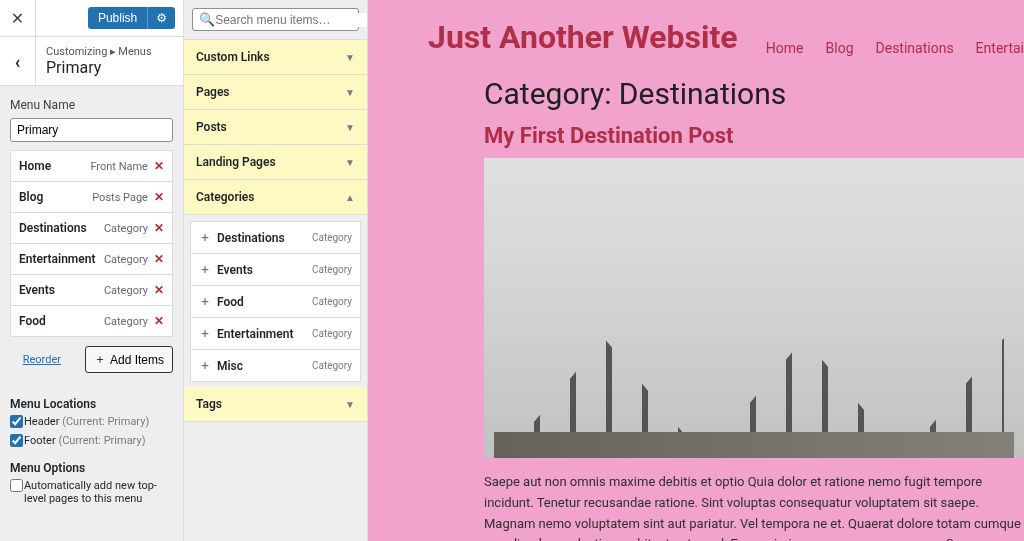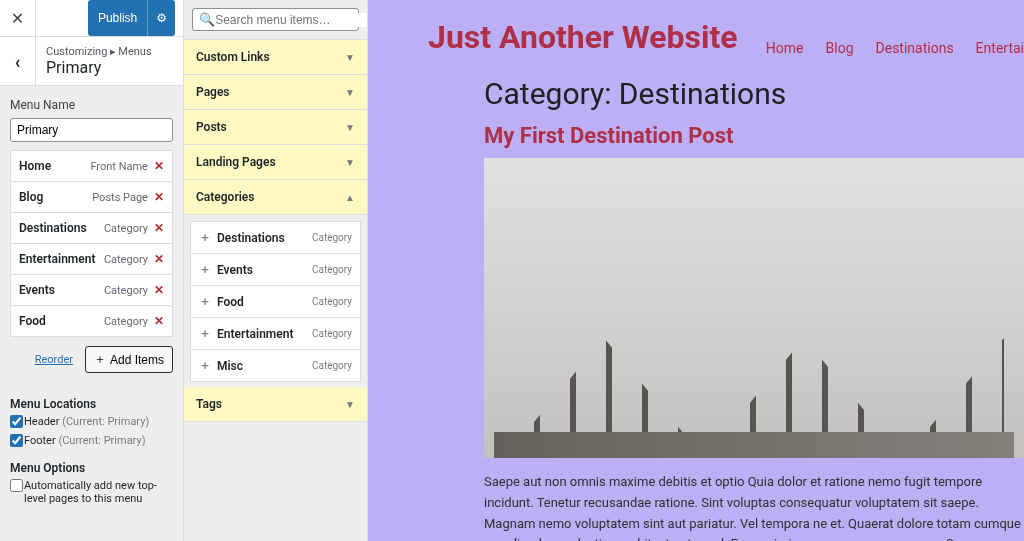--- a/index.html
+++ b/index.html
@@ -1,37 +1,37 @@
 <!DOCTYPE html>
 <html><head>
 <meta charset="utf-8">
 <style>
 *{box-sizing:border-box;margin:0;padding:0}
 body{font-family:-apple-system,BlinkMacSystemFont,"Segoe UI",Roboto,sans-serif;font-size:13px;color:#1d2327;background:#f0f0f1;width:1024px;height:541px;overflow:hidden;position:relative}
 .app{display:flex;width:100%;height:100%}
 .panel{width:188px;height:100%;background:#eee;border-right:1px solid #ddd;display:flex;flex-direction:column;overflow-y:auto}
 .panel-header{display:flex;border-bottom:1px solid #ddd;background:#fff}
 .close-btn{width:36px;height:36px;display:flex;align-items:center;justify-content:center;border-right:1px solid #ddd;cursor:pointer;font-size:16px;color:#3c434a}
-.header-right{flex:1;display:flex;justify-content:flex-end;padding:0 8px}
+.header-right{flex:1;display:flex;justify-content:flex-end;align-items:center;padding:0 8px}
 .publish-btn{background:#2271b1;color:#fff;border:none;padding:4px 10px;font-size:12px;border-radius:3px 0 0 3px;cursor:pointer}
 .gear-btn{background:#2271b1;color:#fff;border:none;padding:4px 8px;font-size:12px;border-radius:0 3px 3px 0;border-left:1px solid rgba(255,255,255,0.3);cursor:pointer}
 .section-title{display:flex;border-bottom:1px solid #ddd;background:#fff}
 .back-btn{width:36px;display:flex;align-items:center;justify-content:center;border-right:1px solid #ddd;cursor:pointer;font-size:18px;color:#1d2327;font-weight:bold}
 .title-text{padding:8px 10px;font-size:11px;color:#50575e}
 .title-text .primary{font-size:16px;font-weight:400;color:#1d2327}
 .body{padding:12px 10px 10px 10px}
 .field-label{font-size:12px;color:#3c434a;margin-bottom:6px}
 .text-input{width:100%;padding:4px 6px;border:1px solid #8c8f94;border-radius:3px;font-size:12px;background:#fff}
 .menu-items{margin-top:8px}
 .menu-item{display:flex;justify-content:space-between;align-items:center;background:#fff;border:1px solid #dcdcde;padding:8px;margin-bottom:-1px;font-size:12px}
 .menu-item .name{font-weight:600;color:#1d2327}
 .menu-item .right{display:flex;align-items:center;gap:6px}
 .menu-item .type{font-size:11px;color:#646970}
 .menu-item .remove{color:#b32d2e;font-weight:bold;cursor:pointer}
-.reorder-row{display:flex;justify-content:flex-end;align-items:center;gap:12px;padding:10px 0}
+.reorder-row{display:flex;justify-content:flex-end;align-items:center;gap:24px;padding:10px 0}
 .reorder{color:#2271b1;text-decoration:underline;font-size:11px;cursor:pointer}
 .add-items-btn{background:#f6f7f7;border:1px solid #2c3338;padding:4px 8px;font-size:12px;cursor:pointer;border-radius:3px;display:flex;align-items:center;gap:4px}
 .section-heading{font-size:12px;font-weight:600;color:#1d2327;margin-bottom:4px}
 .help-text{font-size:11px;color:#50575e;margin-bottom:8px;line-height:1.4}
 .checkbox-row{display:flex;align-items:flex-start;gap:1px;font-size:11px;color:#1d2327;margin-bottom:6px}
 .checkbox-row input{accent-color:#2271b1}
 .checkbox-row .current{color:#787c82}
 
 .items-panel{width:188px;height:100%;background:#eee;border-right:1px solid #ddd;overflow-y:auto}
 .search-wrap{padding:8px}
@@ -40,21 +40,21 @@
 .accordion{border-top:1px solid #dcdcde}
 .acc-item{background:#fef9c3;border-bottom:1px solid #dcdcde;padding:10px 12px;display:flex;justify-content:space-between;align-items:center;cursor:pointer;font-size:12px;font-weight:600;color:#1d2327}
 .acc-item .chev{font-size:10px;color:#787c82}
 .acc-content{padding:6px 6px;background:#eee}
 .cat-item{display:flex;align-items:center;justify-content:space-between;background:#fff;border:1px solid #dcdcde;padding:7px 8px;margin-bottom:-1px;font-size:12px}
 .cat-item .left{display:flex;align-items:center;gap:6px}
 .cat-item .plus{color:#787c82;font-weight:bold}
 .cat-item .cname{font-weight:600}
 .cat-item .ctype{font-size:10px;color:#787c82}
 
-.preview{flex:1;height:100%;position:relative;background:#c4b5fd;}
+.preview{flex:1;height:100%;position:relative;background:#f9a8d4;}
 .preview-overlay{position:absolute;inset:0;background:rgba(0,0,0,0.03);pointer-events:none}
 .preview-inner{width:100%;height:100%;overflow:hidden;padding:20px 0 0 60px}
 .site-header{display:flex;justify-content:space-between;align-items:flex-start}
 .site-title{font-size:32px;font-weight:700;color:#b5314a;line-height:1.1}
 .site-tagline{font-size:13px;color:#333;margin-top:6px}
 .nav{display:flex;gap:22px;font-size:14px;color:#b5314a;margin-top:20px;padding-right:0}
 .nav a{color:#b5314a;text-decoration:none;white-space:nowrap}
 .content{margin-top:20px;padding-left:56px}
 .page-title{font-size:30px;font-weight:400;color:#222;margin-bottom:12px}
 .post-title{font-size:22px;font-weight:700;color:#b5314a;margin-bottom:10px}

